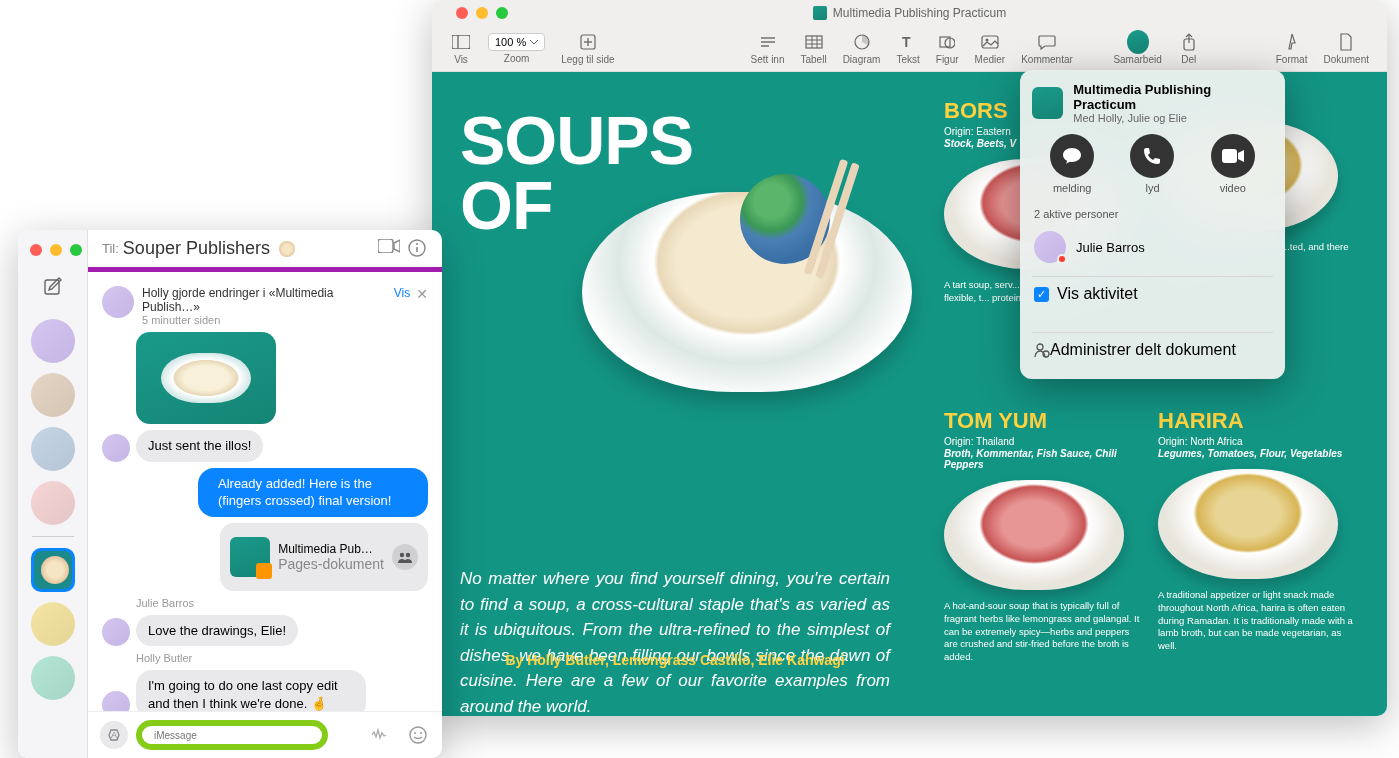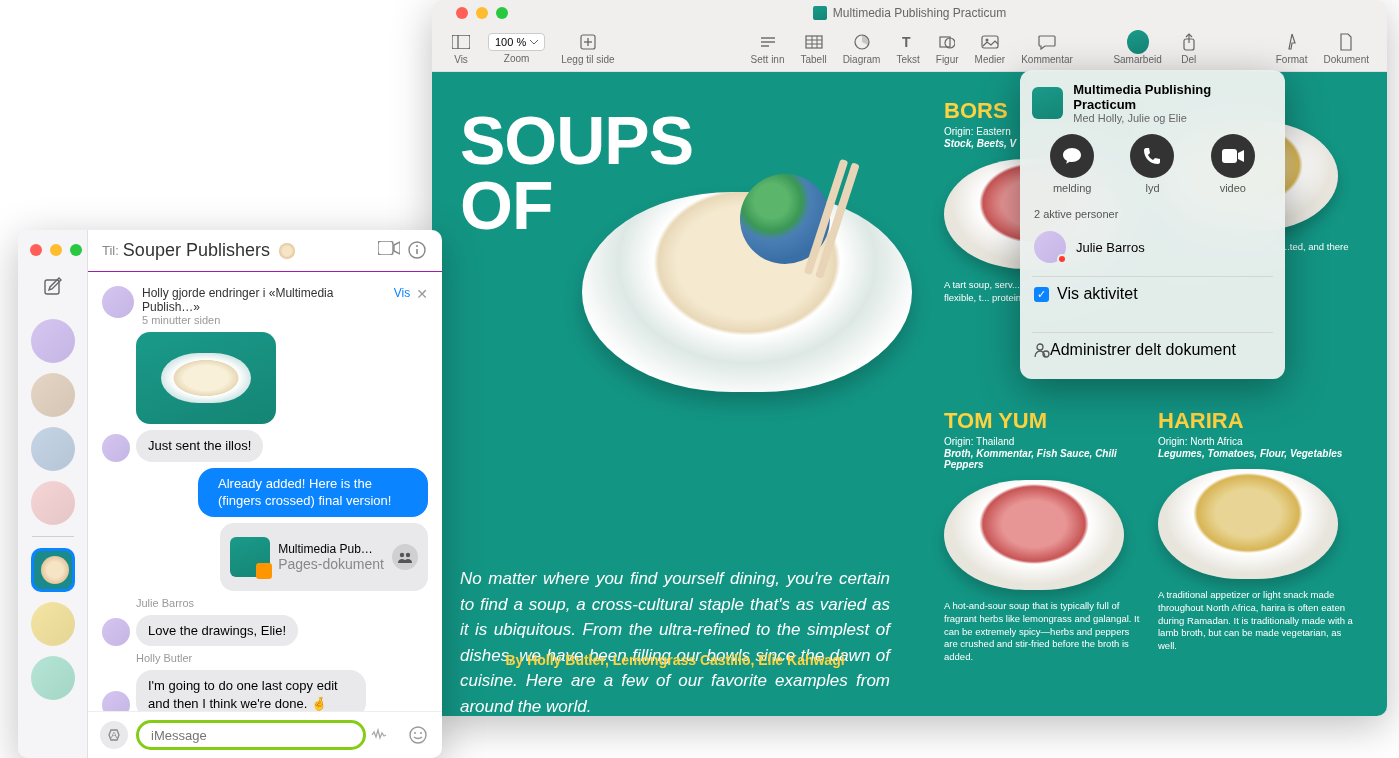--- a/index.html
+++ b/index.html
@@ -39,21 +39,21 @@
 .sb-avatar.selected::before{content:"";position:absolute;inset:3px;border-radius:8px;background:#1a8a8a;display:flex;}
 .sb-avatar .inner{position:relative;z-index:1;}
 .sb-avatar.a1{background:linear-gradient(135deg,#d5c5f0,#c5b5e5);}
 .sb-avatar.a2{background:linear-gradient(135deg,#e5d5c5,#d5c5b5);}
 .sb-avatar.a3{background:linear-gradient(135deg,#c5d5e5,#b5c5d5);}
 .sb-avatar.a4{background:linear-gradient(135deg,#f5d5d5,#e5c5c5);}
 .sb-avatar.a6{background:linear-gradient(135deg,#f5e5a5,#e5d595);}
 .sb-avatar.a7{background:linear-gradient(135deg,#b5e5d5,#a5d5c5);}
 
 .msg-main { flex:1; display:flex; flex-direction:column; }
-.msg-header { height: 42px; display:flex; align-items:center; padding:0 14px; border-bottom:1px solid #a21caf;}
+.msg-header { height: 42px; display:flex; align-items:center; padding:0 14px; border-bottom:5px solid #a21caf;}
 .msg-to-label{color:#888;font-size:13px;margin-right:4px;}
 .msg-to-name{font-size:18px;color:#333;margin-right:auto;}
 .soup-emoji{display:inline-block;width:16px;height:16px;border-radius:50%;background:radial-gradient(circle,#f5e5c5 40%,#d5a575);margin-left:4px;vertical-align:middle;}
 .hdr-icon{width:20px;height:20px;margin-left:10px;color:#888;}
 
 .msg-thread{flex:1;overflow-y:auto;padding:8px 14px;}
 .pin-banner{display:flex;align-items:flex-start;padding:6px 0;}
 .pin-avatar{width:32px;height:32px;border-radius:50%;background:linear-gradient(135deg,#d5c5f0,#c5b5e5);margin-right:8px;flex-shrink:0;}
 .pin-text{flex:1;}
 .pin-title{font-size:12px;color:#333;}
@@ -74,21 +74,21 @@
 .doc-attachment{display:flex;align-items:center;background:#e9e9eb;border-radius:14px;padding:14px 10px;gap:8px;max-width:230px;}
 .doc-thumb{width:40px;height:40px;border-radius:6px;background:linear-gradient(160deg,#1a9a8a,#158575);position:relative;}
 .doc-thumb::after{content:"";position:absolute;bottom:-2px;right:-2px;width:16px;height:16px;background:#ff9500;border-radius:3px;}
 .doc-info{flex:1;min-width:0;}
 .doc-name{font-size:12px;font-weight:500;white-space:nowrap;overflow:hidden;text-overflow:ellipsis;}
 .doc-type{font-size:14px;color:#888;}
 .doc-share{width:26px;height:26px;border-radius:50%;background:#d0d0d2;display:flex;align-items:center;justify-content:center;font-size:12px;}
 
 .msg-input-row{display:flex;align-items:center;padding:8px 12px;gap:8px;border-top:1px solid #eee;}
 .apps-btn{width:28px;height:28px;border-radius:50%;background:#e9e9eb;display:flex;align-items:center;justify-content:center;color:#888;}
-.msg-input{flex:1;height:30px;border:3px solid #84cc16;border-radius:15px;padding:0 36px 0 12px;font-size:13px;color:#999;background:#fff;position:relative;}
+.msg-input{flex:1;height:30px;border:6px solid #84cc16;border-radius:15px;padding:0 36px 0 12px;font-size:10px;color:#999;background:#fff;position:relative;}
 .input-wrap{flex:1;position:relative;}
 .dictate-icon{position:absolute;right:10px;top:50%;transform:translateY(-50%);color:#aaa;}
 .emoji-btn{width:24px;height:24px;color:#999;display:flex;align-items:center;justify-content:center;}
 
 
 .pages-window{
   position:absolute;
   left:432px;
   top:0;
   width:955px;

